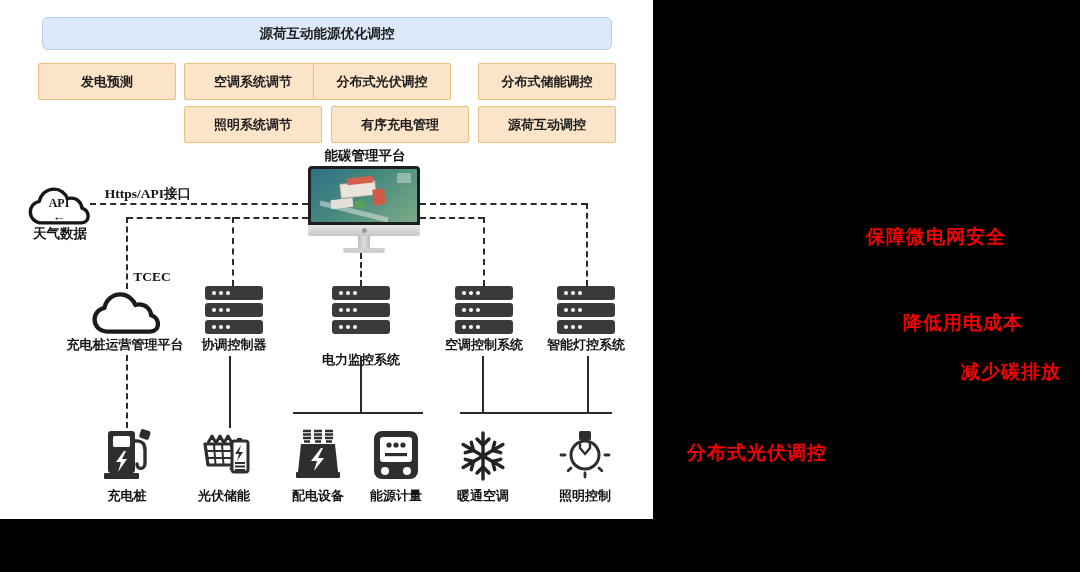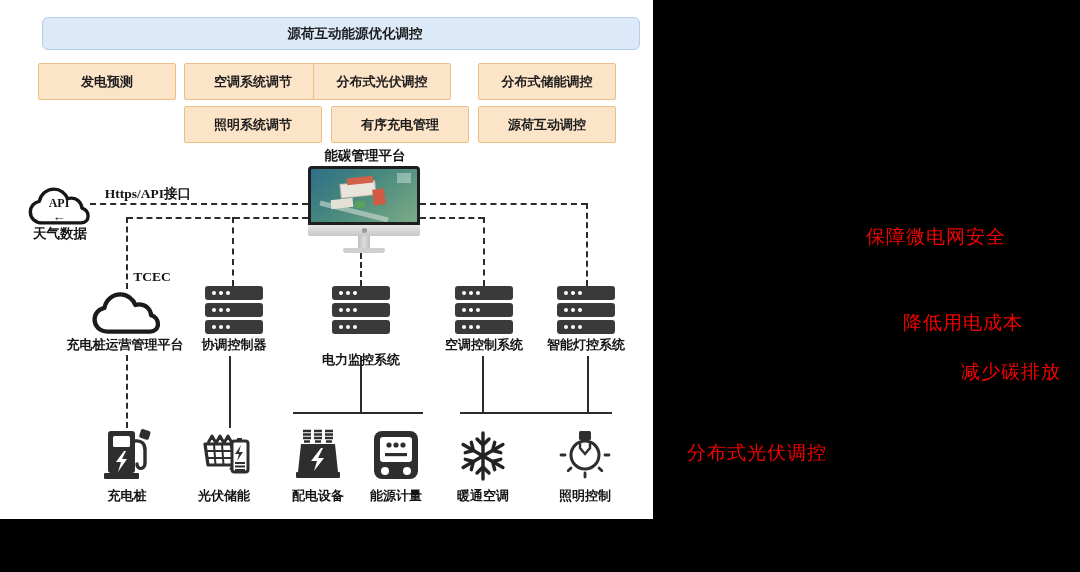--- a/index.html
+++ b/index.html
@@ -3,21 +3,21 @@
 <meta charset="utf-8">
 <style>
   html,body{margin:0;padding:0;background:#000;}
   #app{position:relative;width:1080px;height:572px;background:#000;overflow:hidden;
        font-family:"Liberation Sans","DejaVu Sans",sans-serif;}
   .canvas{position:absolute;left:0;top:0;width:653px;height:519px;background:#fff;}
   .abs{position:absolute;}
   
   .title-box{left:42px;top:17px;width:568px;height:31px;background:#dbe9f9;border:1px solid #b3cdea;
     border-radius:6px;display:flex;align-items:center;justify-content:center;
-    font-weight:bold;font-size:13.5px;color:#1c1c1c;padding-left:28px;}
+    font-weight:bold;font-size:13.5px;color:#1c1c1c;}
   .fn-box{width:136px;height:35px;background:#fce4c8;border:1px solid #ecc084;border-radius:2px;
     display:flex;align-items:center;justify-content:center;font-weight:bold;font-size:13px;color:#1c1c1c;}
   
   .lbl{position:absolute;font-weight:bold;font-size:13px;color:#141414;text-align:center;line-height:1.1;}
   .serif{font-family:"Liberation Serif","DejaVu Serif",serif;}
   
   .dash-h{position:absolute;height:0;border-top:2px dashed #2b2b2b;}
   .dash-v{position:absolute;width:0;border-left:2px dashed #2b2b2b;}
   .solid-h{position:absolute;height:0;border-top:2px solid #2b2b2b;}
   .solid-v{position:absolute;width:0;border-left:2px solid #2b2b2b;}
@@ -31,21 +31,21 @@
   .neck{width:12px;height:12px;background:linear-gradient(90deg,#bdbdbd,#dedede,#bdbdbd);margin:0 auto;}
   .mbase{width:42px;height:5px;background:#cfcfcf;border-radius:2px 2px 4px 4px;margin:0 auto;}
   
   .server{position:absolute;width:58px;display:flex;flex-direction:column;gap:3px;}
   .server .bar{height:14px;background:#3a3a3a;border-radius:3px;display:flex;align-items:center;gap:3px;padding-left:7px;}
   .server .dot{width:4px;height:4px;border-radius:50%;background:#fff;}
   
   .icon{position:absolute;width:56px;height:58px;display:flex;align-items:center;justify-content:center;}
   .icon svg{width:54px;height:56px;}
   
-  .benefit{position:absolute;color:#f40000;font-weight:normal;font-size:19px;letter-spacing:1px;white-space:nowrap;}
+  .benefit{position:absolute;color:#f40000;font-weight:bold;font-size:19px;letter-spacing:1px;white-space:nowrap;}
   .cloud-wrap{position:absolute;}
   .cloud-txt{position:absolute;width:100%;text-align:center;font-weight:bold;color:#141414;}
 </style>
 </head>
 <body>
 
 <div id="app">
   <div class="canvas">
 
     <div class="abs title-box">

